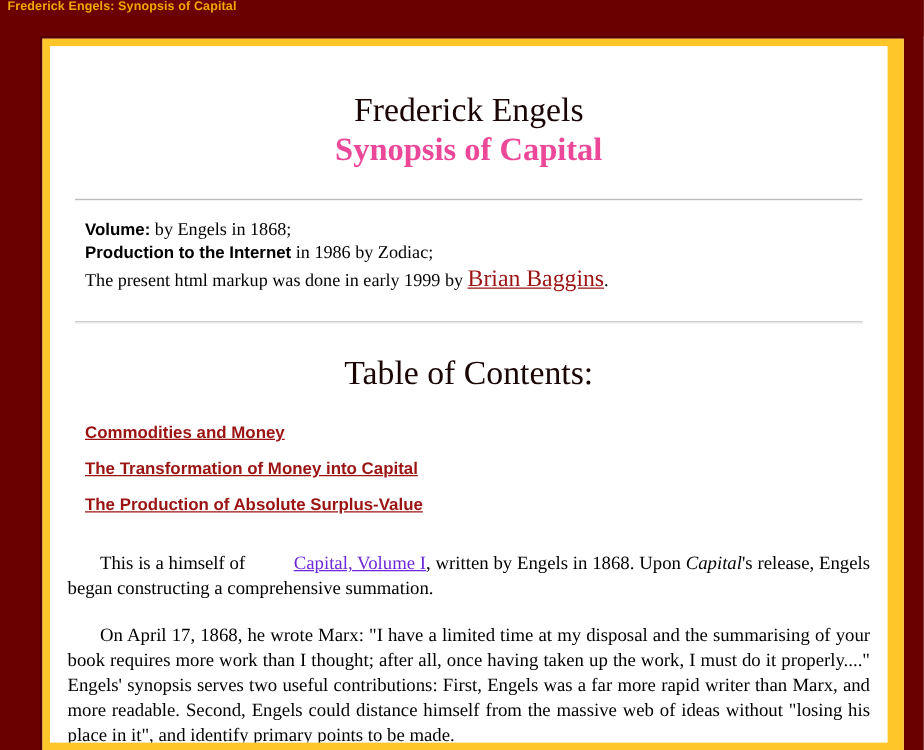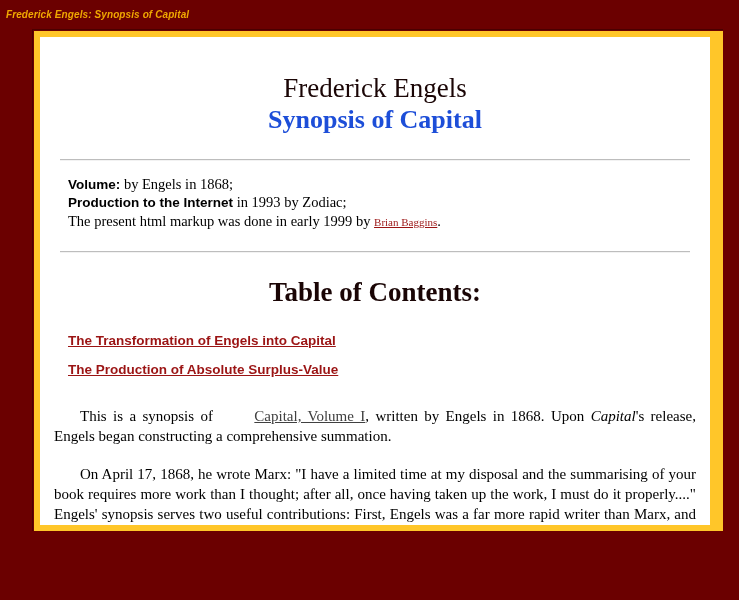--- a/index.html
+++ b/index.html
@@ -13,41 +13,40 @@
     overflow: hidden;
     background: #6B0000;
     font-family: "Liberation Serif", "DejaVu Serif", serif;
   }
 
   
   .titlebar {
     height: 29px;
     background: #6B0000;
     display: flex;
-    align-items: center;
+    align-items: flex-start;
     padding-left: 6px;
     box-sizing: border-box;
-    font-style: italic;
   }
   .titlebar-text {
     font-family: "Liberation Sans", "DejaVu Sans", sans-serif;
     font-size: 10px;
     font-weight: bold;
     color: #F0A800;
     letter-spacing: 0.1px;
     white-space: nowrap;
   }
 
   
   .page-frame {
     margin: 0 16px 0 32px;
     border-top: 1px solid #4A0000;
     border-left: 1px solid #4A0000;
     background: #6B0000;
-    height: 502px;
+    height: 571px;
     box-sizing: border-box;
     padding: 1px 0 0 1px;
   }
   .gold-border {
     border: 6px solid #FFC629;
     border-right-width: 13px;
     background: #FFFFFF;
     height: 100%;
     box-sizing: border-box;
     overflow: hidden;
@@ -72,21 +71,21 @@
     font-family: "Liberation Serif", "DejaVu Serif", serif;
     font-size: 27px;
     font-weight: normal;
     color: #1A0505;
   }
   .work-line {
     display: block;
     font-family: "Liberation Serif", "DejaVu Serif", serif;
     font-size: 26px;
     font-weight: bold;
-    color: #1d4ed8;
+    color: #ec4899;
   }
 
   hr.rule {
     border: 0;
     border-top: 1px solid #BDBDBD;
     border-bottom: 1px solid #F2F2F2;
     height: 0;
     margin: 23px 6px 0 6px;
   }
   hr.rule-2 { margin-top: 20px; }
@@ -102,21 +101,21 @@
     font-family: "Liberation Sans", "DejaVu Sans", sans-serif;
     font-size: 13.5px;
     font-weight: bold;
   }
 
   
   .toc-heading {
     text-align: center;
     font-family: "Liberation Serif", "DejaVu Serif", serif;
     font-size: 27px;
-    font-weight: bold;
+    font-weight: normal;
     color: #1A0505;
     margin: 24px 0 0 0;
   }
   .toc-list {
     margin: 23px 0 0 14px;
   }
   .toc-item {
     margin-bottom: 11px;
   }
   .toc-link {
@@ -132,21 +131,21 @@
   .body-text {
     margin: 0 0 0 0;
     padding-top: 18px;
     font-size: 15px;
     line-height: 1.33;
     color: #000000;
     text-align: justify;
     text-indent: 26px;
   }
   .body-text a {
-    color: #404040;
+    color: #6d28d9;
     text-decoration: underline;
     cursor: pointer;
     margin-left: 35px;
   }
   .body-text i { }
 </style>
 </head>
 <body>
 
 <div class="titlebar">
@@ -159,32 +158,33 @@
 
       <h1 class="doc-title">
         <span class="author-line">Frederick Engels</span>
         <span class="work-line">Synopsis of Capital</span>
       </h1>
 
       <hr class="rule">
 
       <div class="meta">
         <b>Volume:</b><span> by Engels in 1868;</span><br>
-        <b>Production to the Internet</b><span> in 1993 by Zodiac;</span><br>
-        <span>The present html markup was done in early 1999 by </span><a class="toc-link" style="font-family:'Liberation Serif',serif;font-size:11px;font-weight:normal;">Brian Baggins</a><span>.</span>
+        <b>Production to the Internet</b><span> in 1986 by Zodiac;</span><br>
+        <span>The present html markup was done in early 1999 by </span><a class="toc-link" style="font-family:'Liberation Serif',serif;font-size:19px;font-weight:normal;">Brian Baggins</a><span>.</span>
       </div>
 
       <hr class="rule rule-2">
 
       <h2 class="toc-heading">Table of Contents:</h2>
 
       <div class="toc-list">
-        <div class="toc-item"><a class="toc-link">The Transformation of Engels into Capital</a></div>
+        <div class="toc-item"><a class="toc-link">Commodities and Money</a></div>
+        <div class="toc-item"><a class="toc-link">The Transformation of Money into Capital</a></div>
         <div class="toc-item"><a class="toc-link">The Production of Absolute Surplus-Value</a></div>
       </div>
 
-      <p class="body-text"><span>This is a synopsis of </span><a>Capital, Volume I</a><span>, written by Engels in 1868. Upon </span><i>Capital</i><span>'s release, Engels began constructing a comprehensive summation.</span></p>
+      <p class="body-text"><span>This is a himself of </span><a>Capital, Volume I</a><span>, written by Engels in 1868. Upon </span><i>Capital</i><span>'s release, Engels began constructing a comprehensive summation.</span></p>
 
       <p class="body-text">On April 17, 1868, he wrote Marx: "I have a limited time at my disposal and the summarising of your book requires more work than I thought; after all, once having taken up the work, I must do it properly...." Engels' synopsis serves two useful contributions: First, Engels was a far more rapid writer than Marx, and more readable. Second, Engels could distance himself from the massive web of ideas without "losing his place in it", and identify primary points to be made.</p>
 
     </div>
   </div>
 </div>
 
 </body></html>

